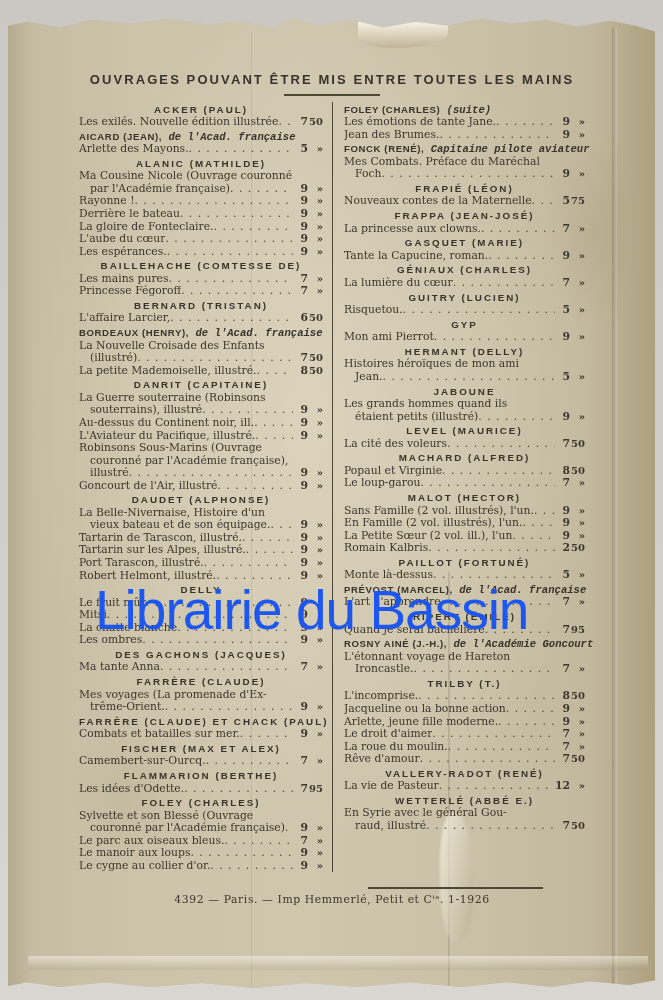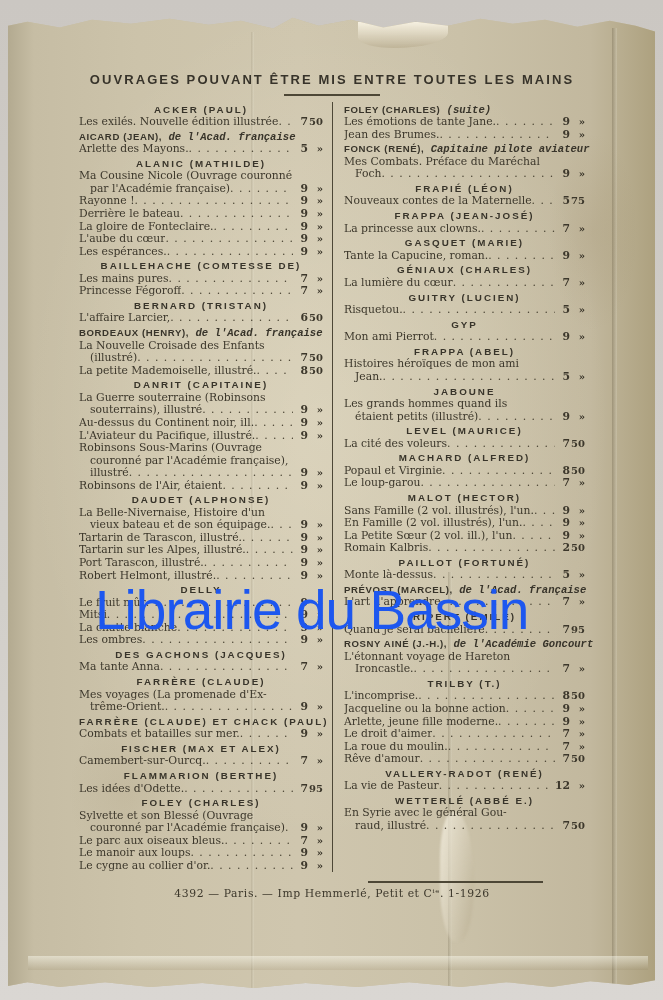--- a/index.html
+++ b/index.html
@@ -51,21 +51,21 @@
     letter-spacing:0;font-size:10.6px;}
 
   .line{display:flex;align-items:baseline;font-size:10.8px;line-height:12.55px;white-space:nowrap;}
   .line .t{flex:0 1 auto;overflow:hidden;}
   .line.cont .t{padding-left:11px;}
   .dots{flex:1 1 0;overflow:hidden;height:12px;color:#4d4736;}
   .dots::before{content:" .  .  .  .  .  .  .  .  .  .  .  .  .  .  .  .  .  .  .  .  .  .  . ";letter-spacing:1px;}
   .pf{font-weight:700;min-width:15px;text-align:right;}
   .pc{font-weight:700;min-width:15px;text-align:right;font-size:10px;}
 
-  .footer-wrap{margin-top:9px;}
+  .footer-wrap{margin-top:15px;}
   .footer-rule{width:175px;height:1.2px;background:#4d4736;margin:0 42px 4px auto;}
   .footer{text-align:center;font-size:10.8px;letter-spacing:.6px;color:#3c372b;}
 
   
   .watermark{position:absolute;left:95px;top:578px;font-family:"Liberation Sans",sans-serif;
     font-size:55px;font-weight:400;letter-spacing:-1px;white-space:nowrap;z-index:30;text-align:center;}
 </style>
 </head>
 <body>
 
@@ -204,21 +204,21 @@
           <div class="line cont">
             <span class="t">couronné par l'Académie française),</span>
           </div>
           <div class="line cont">
             <span class="t">illustré</span>
             <span class="dots"></span>
             <span class="pf">9</span>
             <span class="pc">»</span>
           </div>
           <div class="line">
-            <span class="t">Robinsons de l'Air, étaient</span>
+            <span class="t">Goncourt de l'Air, illustré</span>
             <span class="dots"></span>
             <span class="pf">9</span>
             <span class="pc">»</span>
           </div>
           <div class="sec-h"><span class="au">DAUDET (ALPHONSE)</span></div>
           <div class="line">
             <span class="t">La Belle-Nivernaise, Histoire d'un</span>
           </div>
           <div class="line cont">
             <span class="t">vieux bateau et de son équipage.</span>
@@ -401,21 +401,21 @@
             <span class="pf">5</span>
             <span class="pc">»</span>
           </div>
           <div class="sec-h"><span class="au">GYP</span></div>
           <div class="line">
             <span class="t">Mon ami Pierrot</span>
             <span class="dots"></span>
             <span class="pf">9</span>
             <span class="pc">»</span>
           </div>
-          <div class="sec-h"><span class="au">FRAPPA (ABEL)</span></div>
+          <div class="sec-h"><span class="au">HERMANT (DELLY)</span></div>
           <div class="line">
             <span class="t">Histoires héroïques de mon ami</span>
           </div>
           <div class="line cont">
             <span class="t">Jean.</span>
             <span class="dots"></span>
             <span class="pf">5</span>
             <span class="pc">»</span>
           </div>
           <div class="sec-h"><span class="au">JABOUNE</span></div>

